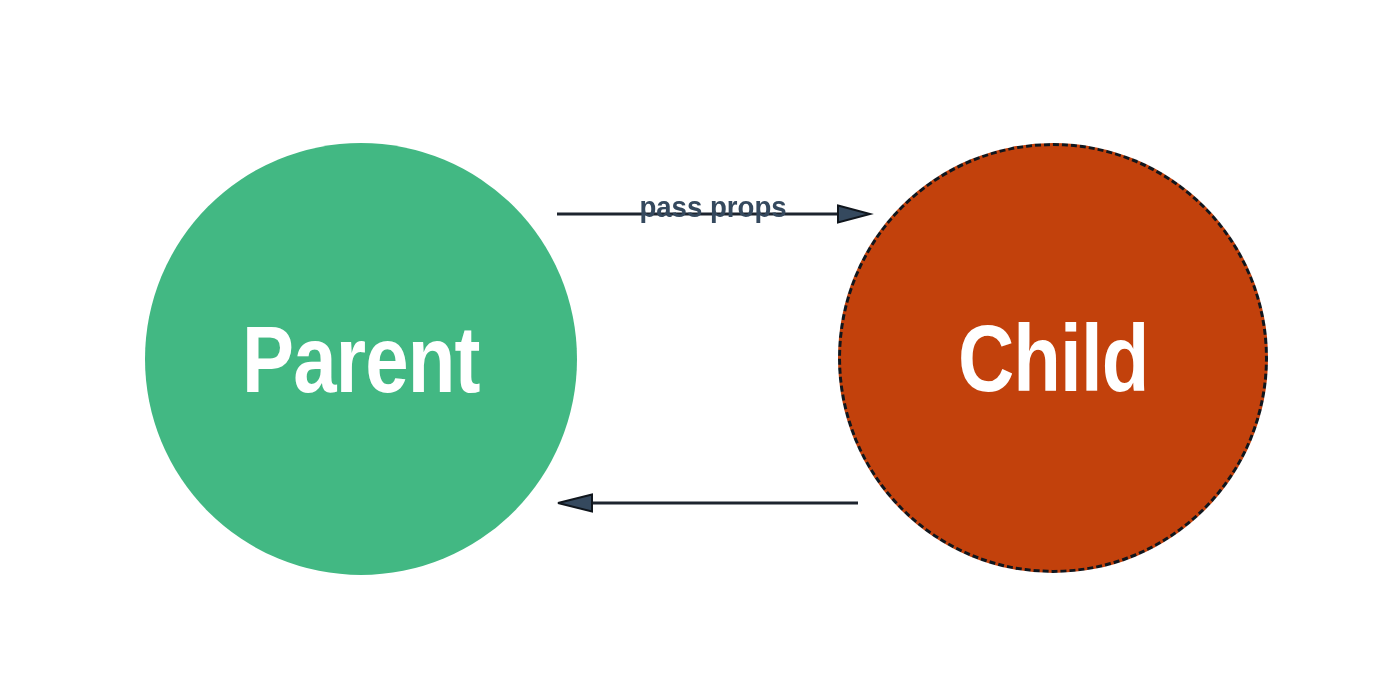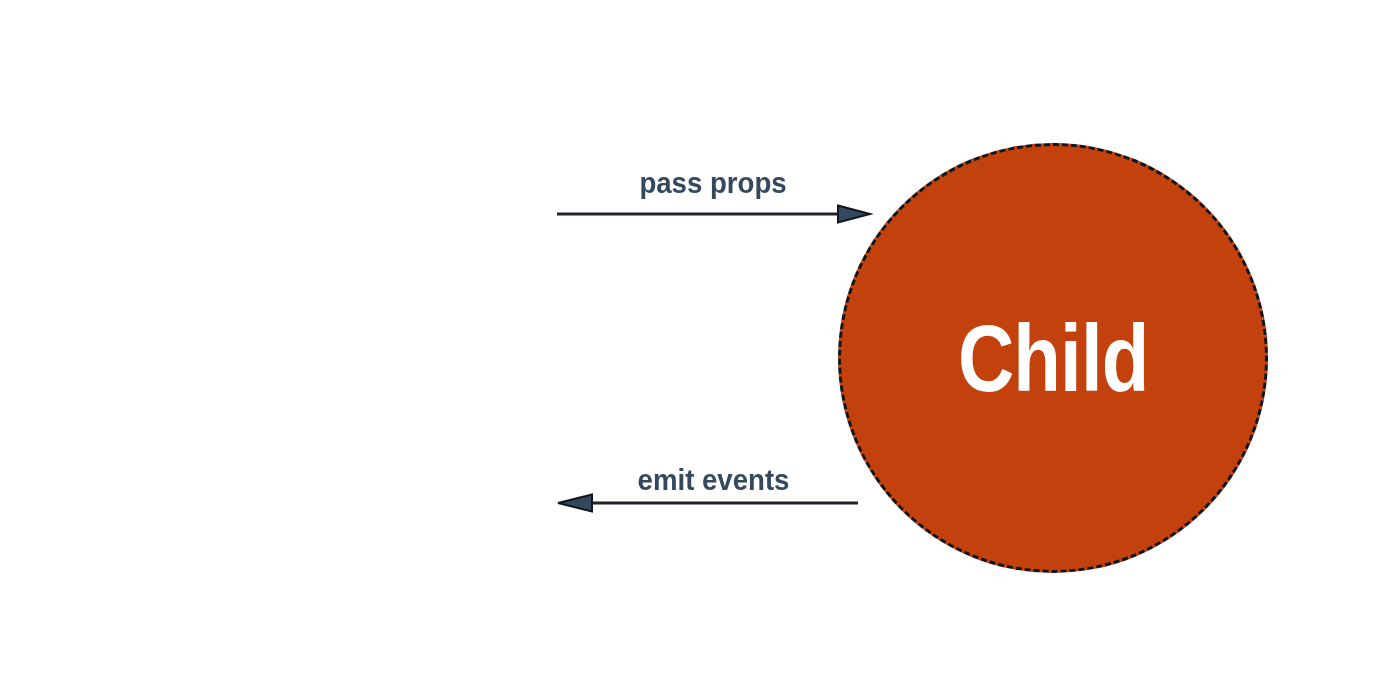--- a/index.html
+++ b/index.html
@@ -67,28 +67,31 @@
     font-size: 30px;
     font-weight: bold;
     line-height: 1;
     white-space: nowrap;
   }
   .edge-label > span {
     display: inline-block;
     transform: scaleX(0.92);
     transform-origin: 50% 50%;
   }
-  .edge-label-top { top: 168px; }
+  .edge-label-top { top: 192px; }
   .edge-label-bottom { top: 465px; }
 </style>
 </head>
 <body>
 
 <div class="canvas">
 
+  <div class="node node-parent">
+    <span class="node-label">Parent</span>
+  </div>
 
   <div class="node node-child">
     <span class="node-label">Child</span>
   </div>
 
   <svg class="arrows" viewBox="0 0 1400 700" xmlns="http://www.w3.org/2000/svg" aria-hidden="true">
 
     <g>
       <line x1="557" y1="214" x2="841" y2="214" stroke="#1d242e" stroke-width="3"></line>
       <polygon points="838,205.5 870,214 838,222.5" fill="#35495e" stroke="#10161d" stroke-width="2"></polygon>
@@ -97,17 +100,14 @@
     <g>
       <line x1="589" y1="503" x2="858" y2="503" stroke="#1d242e" stroke-width="3"></line>
       <polygon points="592,494.5 558,503 592,511.5" fill="#35495e" stroke="#10161d" stroke-width="2"></polygon>
     </g>
   </svg>
 
   <div class="edge-label edge-label-top">
     <span>pass props</span>
   </div>
 
-  <div class="edge-label edge-label-bottom">
-    <span>emit events</span>
-  </div>
 
 </div>
 
 </body></html>

